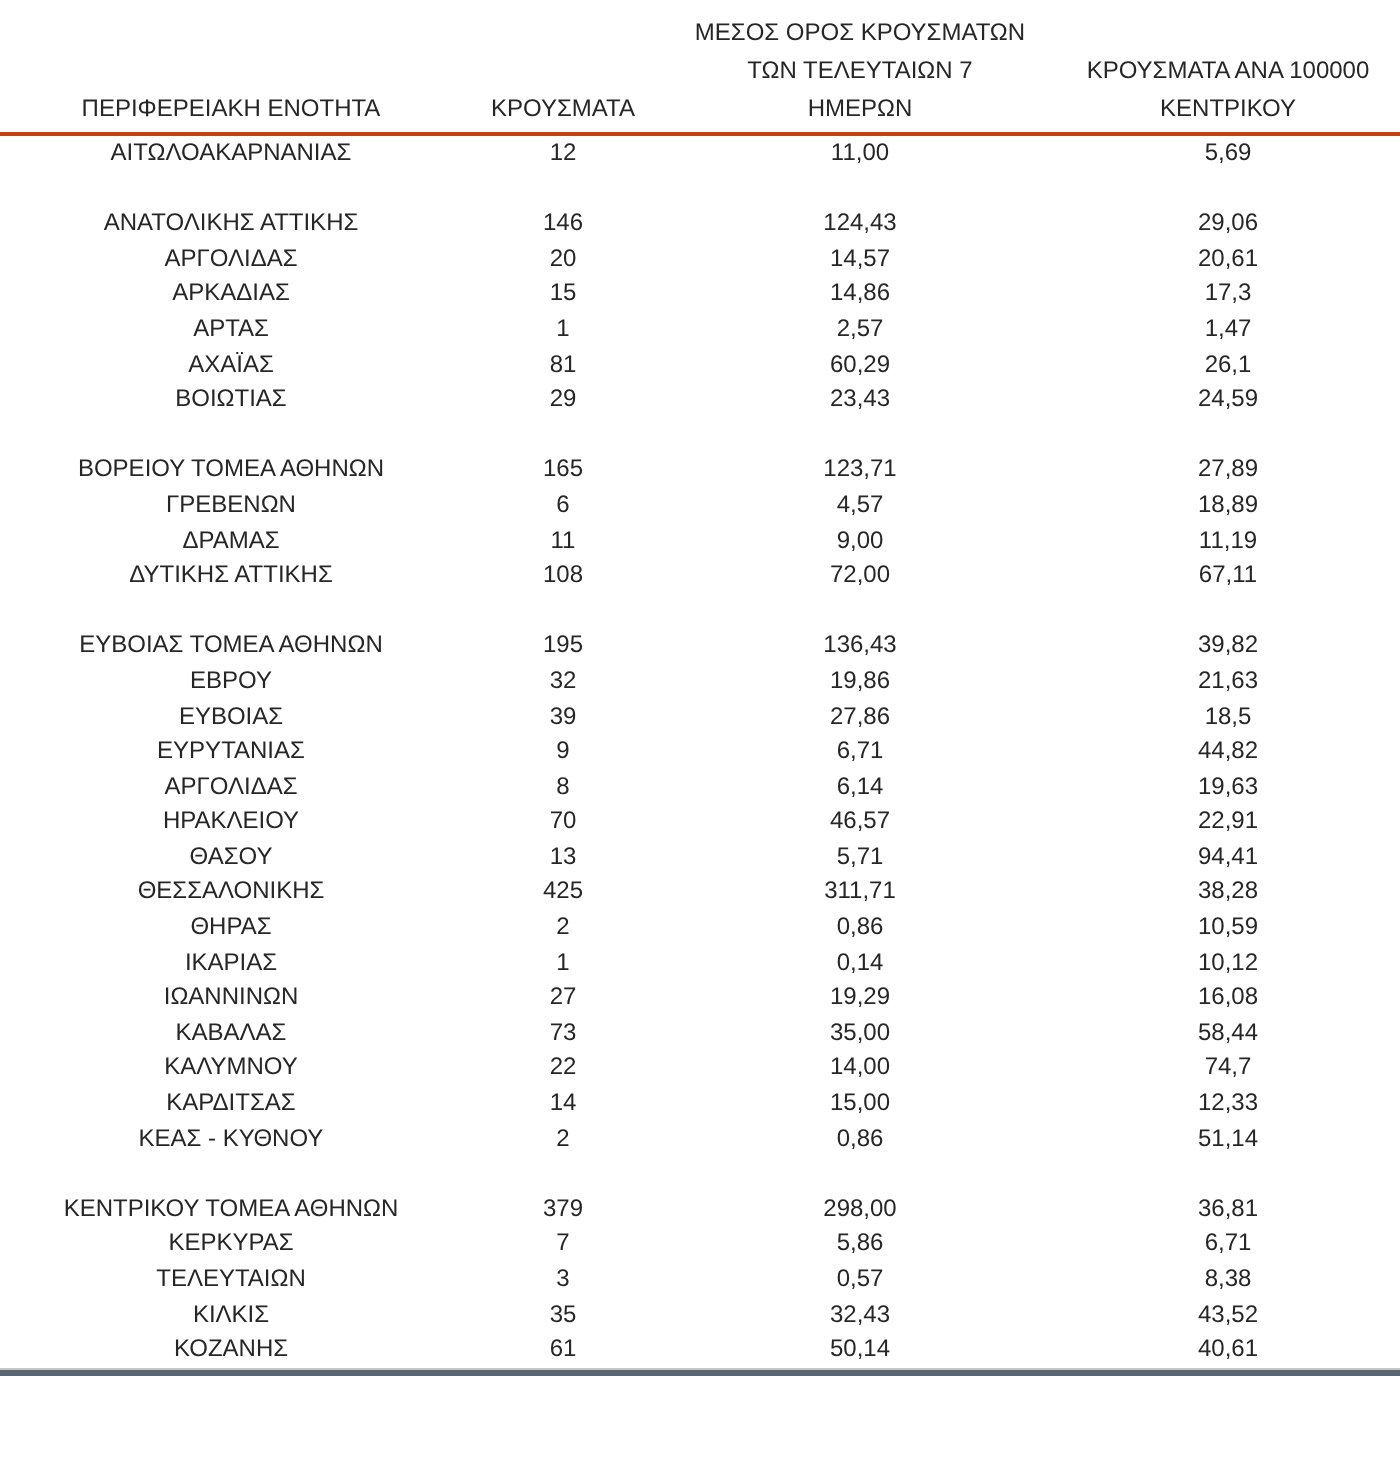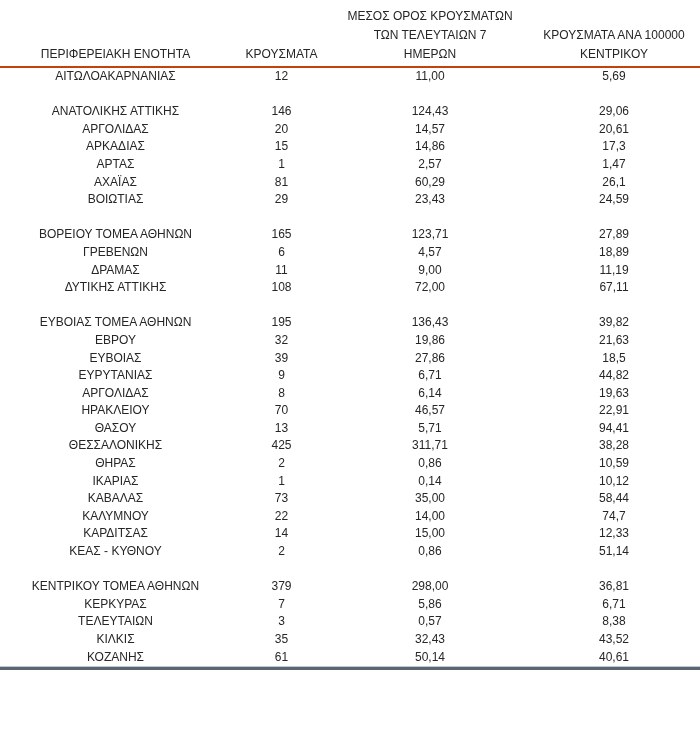--- a/index.html
+++ b/index.html
@@ -219,20 +219,26 @@
           <td>0,86</td>
           <td>10,59</td>
         </tr>
         <tr>
           <td>ΙΚΑΡΙΑΣ</td>
           <td>1</td>
           <td>0,14</td>
           <td>10,12</td>
         </tr>
         <tr>
+          <td>ΙΩΑΝΝΙΝΩΝ</td>
+          <td>27</td>
+          <td>19,29</td>
+          <td>16,08</td>
+        </tr>
+        <tr>
           <td>ΚΑΒΑΛΑΣ</td>
           <td>73</td>
           <td>35,00</td>
           <td>58,44</td>
         </tr>
         <tr>
           <td>ΚΑΛΥΜΝΟΥ</td>
           <td>22</td>
           <td>14,00</td>
           <td>74,7</td>

